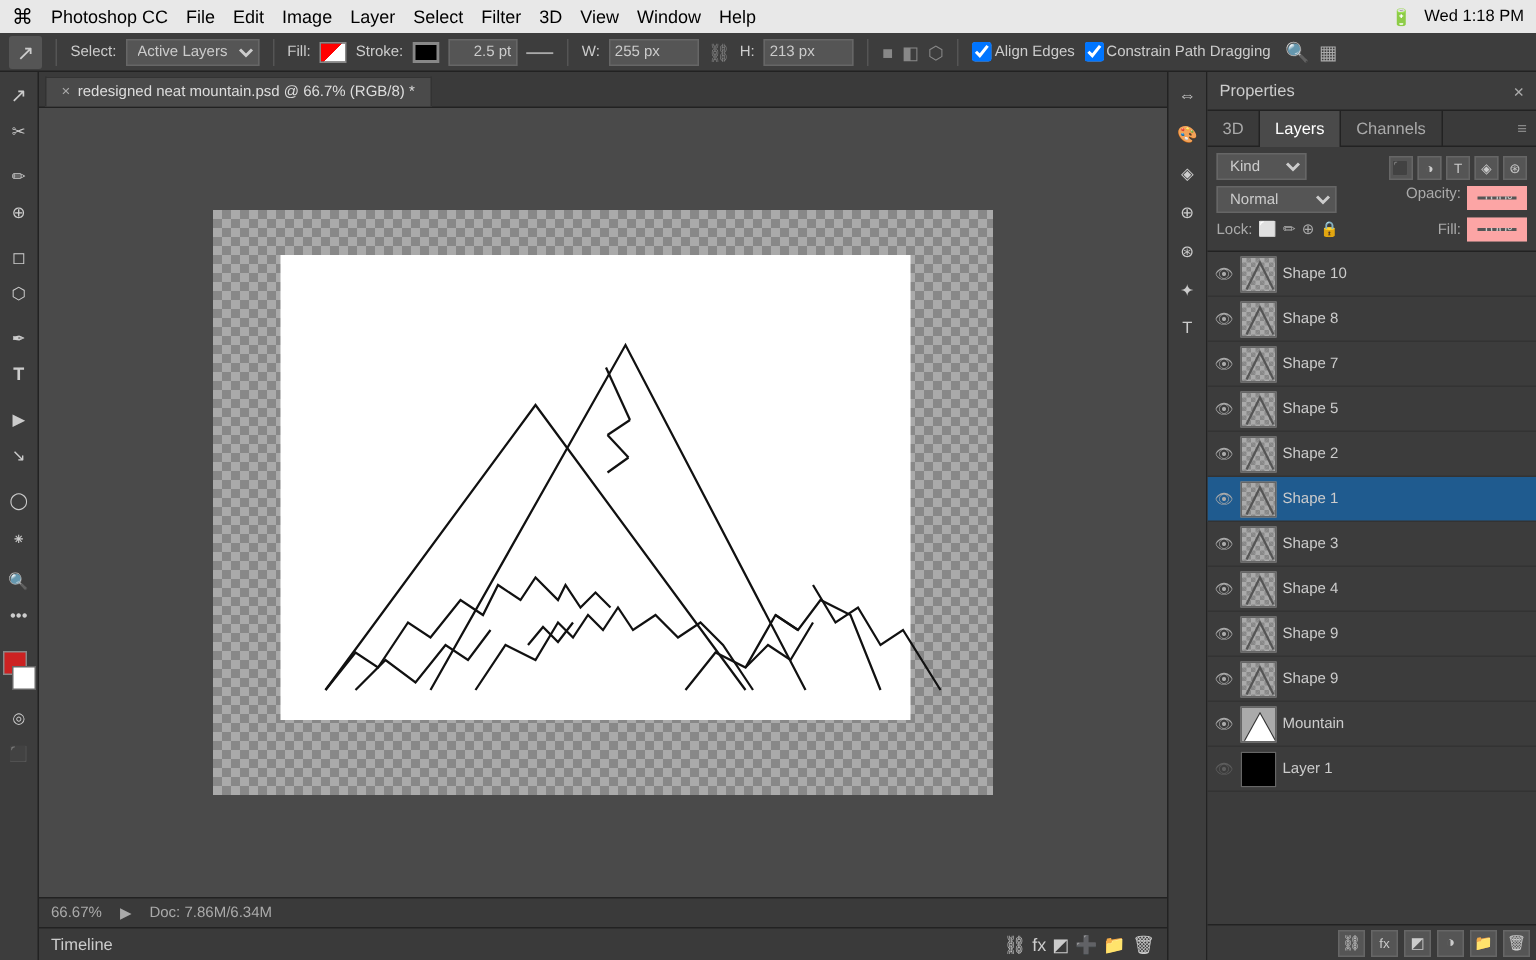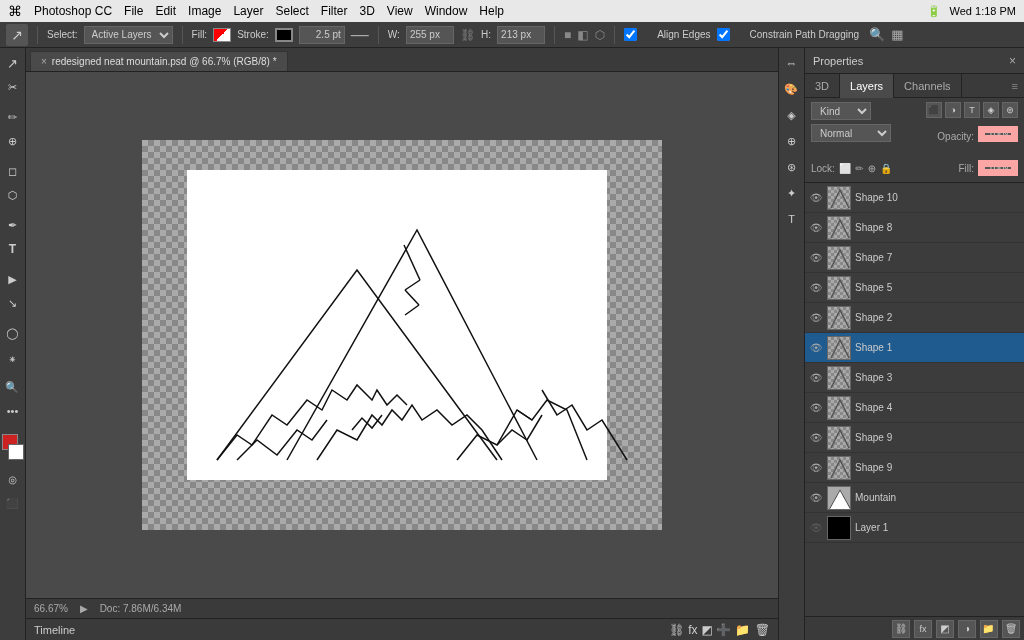--- a/index.html
+++ b/index.html
@@ -95,21 +95,21 @@
       font-size: 10px;
       padding: 1px 3px;
       height: 18px;
     }
     .toolbar-input {
       background: #555;
       border: 1px solid #666;
       color: #ccc;
       font-size: 10px;
       padding: 1px 3px;
-      width: 48px;
+      width: 60px;
       height: 18px;
     }
     .toolbar-divider {
       width: 1px;
       height: 18px;
       background: #555;
       margin: 0 3px;
     }
     .fill-swatch {
       width: 18px;
@@ -121,21 +121,21 @@
     .stroke-swatch {
       width: 18px;
       height: 14px;
       background: #000;
       border: 2px solid #888;
       display: inline-block;
     }
     .checkbox-label {
       display: flex;
       align-items: center;
-      gap: 20px;
+      gap: 2px;
       font-size: 10px;
       color: #ccc;
     }
 
     
     #main-area {
       flex: 1;
       display: flex;
       overflow: hidden;
     }
@@ -329,21 +329,21 @@
     .panel-tab.active { background: #4a4a4a; color: #fff; }
 
     
     #layers-controls {
       padding: 4px 6px;
       background: #3c3c3c;
       border-bottom: 1px solid #222;
     }
     .kind-row {
       display: flex;
-      align-items: flex-start;
+      align-items: flex-end;
       gap: 4px;
       margin-bottom: 4px;
     }
     .kind-select {
       background: #555;
       border: 1px solid #666;
       color: #ccc;
       font-size: 10px;
       padding: 1px 4px;
       height: 18px;
@@ -362,23 +362,23 @@
       border: 1px solid #666;
       color: #ccc;
       font-size: 9px;
       display: flex;
       align-items: center;
       justify-content: center;
       cursor: pointer;
     }
     .blend-row {
       display: flex;
-      align-items: flex-end;
+      align-items: flex-start;
       gap: 4px;
-      margin-bottom: 18px;
+      margin-bottom: 3px;
     }
     .blend-select {
       background: #555;
       border: 1px solid #666;
       color: #ccc;
       font-size: 10px;
       padding: 1px 4px;
       height: 18px;
       width: 80px;
     }

